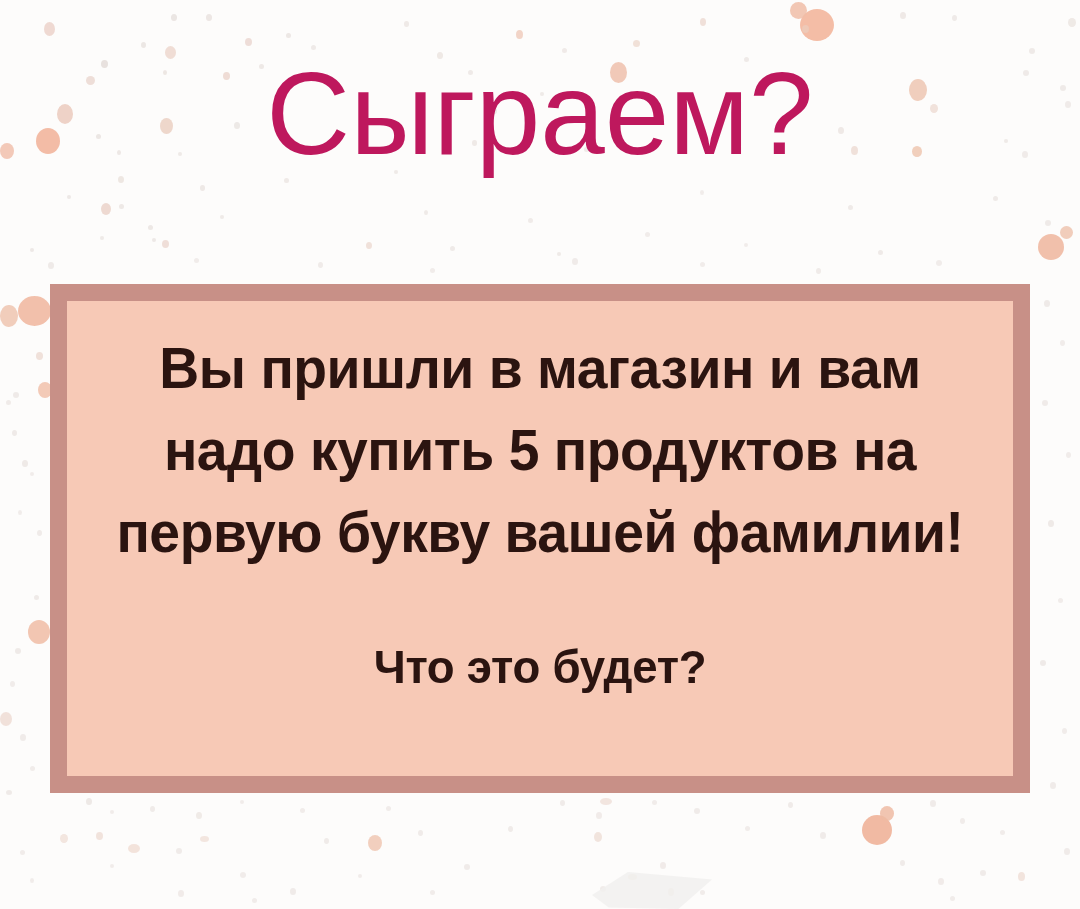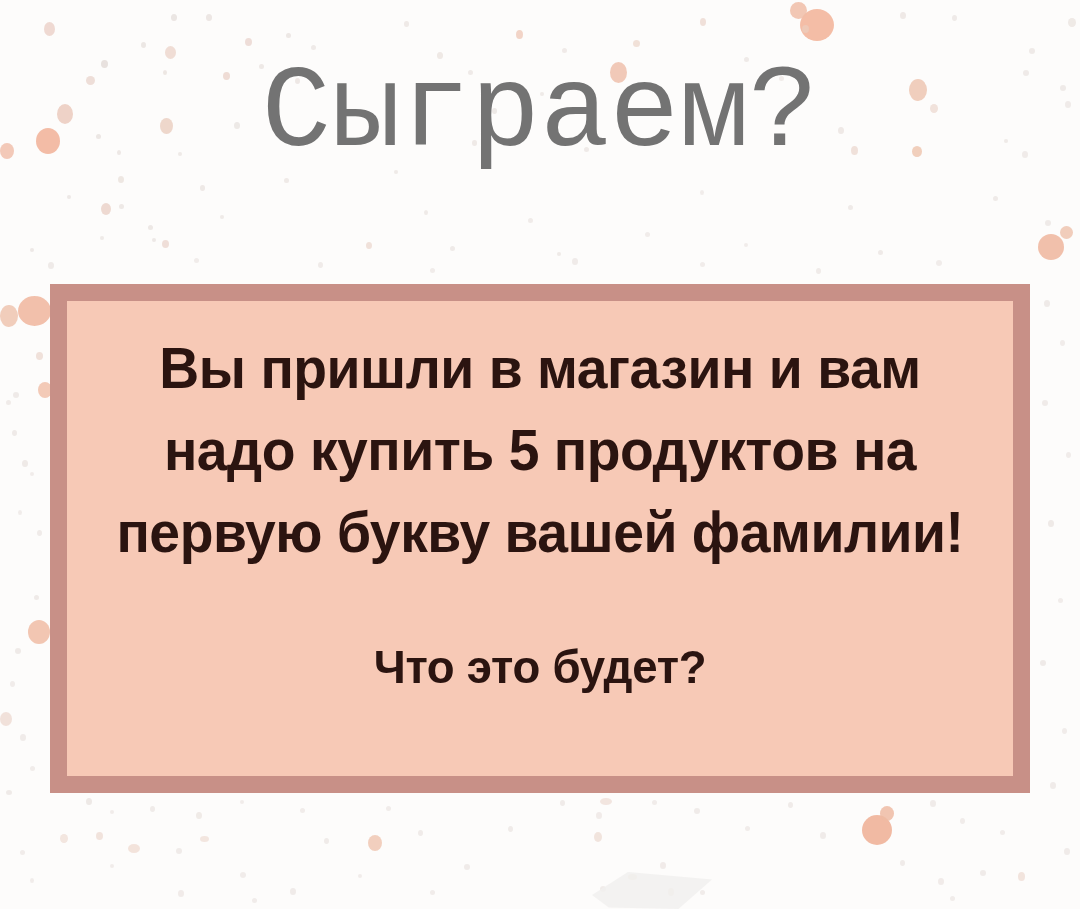--- a/index.html
+++ b/index.html
@@ -33,26 +33,26 @@
     border-radius: 50%;
   }
 
   
   #title {
     position: absolute;
     left: 0;
     right: 0;
     top: 52px;
     text-align: center;
-    font-family: Liberation Mono, monospace;
+    font-family: Liberation Sans, sans-serif;
     font-weight: 300;
     font-size: 116px;
     line-height: 1.08;
     letter-spacing: 0px;
-    color: #737373;
+    color: #be185d;
     white-space: nowrap;
   }
 
   
   #card {
     position: absolute;
     left: 50px;
     top: 284px;
     width: 980px;
     height: 509px;

